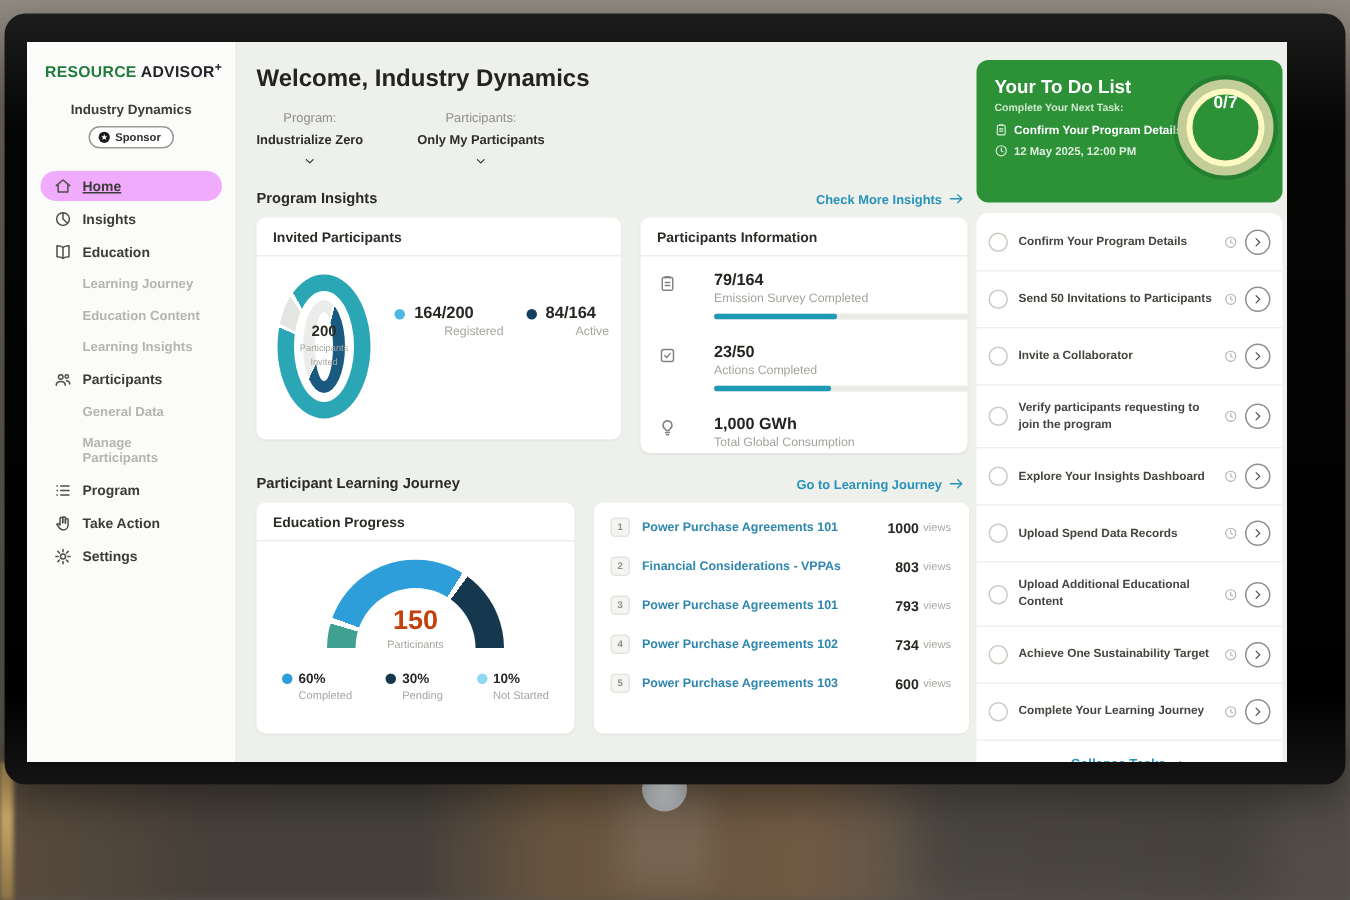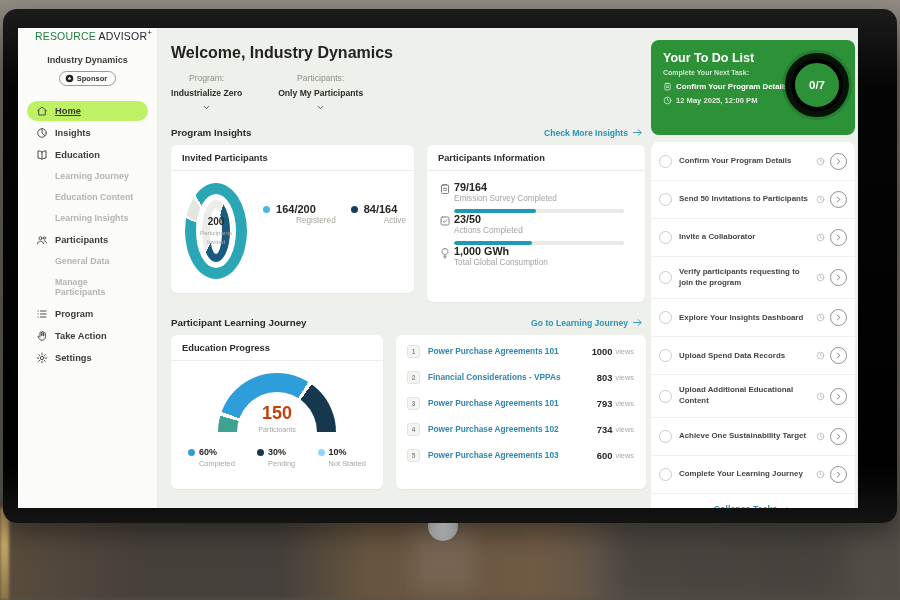--- a/index.html
+++ b/index.html
@@ -20,33 +20,33 @@
       background:radial-gradient(circle at 50% 30%,#f2f3f4,#c4c7c9 55%,#9fa2a4);}
   .stand-glow{position:absolute;left:412px;top:522px;width:62px;height:70px;z-index:1;
       background:rgba(230,228,222,.10);filter:blur(10px);}
   
   .monitor{position:absolute;left:3px;top:9px;width:894px;height:514px;z-index:2;
       background:linear-gradient(180deg,#1c1c1c,#050505 15%,#000 88%,#141414);
       border-radius:14px;box-shadow:0 10px 26px rgba(0,0,0,.38);}
   .screen{position:absolute;left:15px;top:19px;width:840px;height:480px;background:#eef0eb;overflow:hidden;}
   
   .sidebar{position:absolute;left:0;top:0;width:140px;height:100%;background:#fbfcf9;border-right:1px solid #e9e9e5;box-sizing:border-box;}
-  .logo{padding:0 0 0 12px;font-size:10.5px;font-weight:400;letter-spacing:.2px;white-space:nowrap;text-align:center;}
+  .logo{padding:12px 0 0 12px;font-size:10.5px;font-weight:700;letter-spacing:.2px;white-space:nowrap;}
   .logo .g{color:#237a3f;}
   .logo .d{color:#23232b;}
   .logo .plus{color:#23232b;font-size:8px;vertical-align:super;}
   .org{text-align:center;margin-top:13px;font-size:9px;font-weight:700;color:#3c3c39;}
   .sponsor-row{display:flex;justify-content:center;margin-top:6px;}
   .sponsor-pill{display:inline-flex;align-items:center;gap:3px;border:1px solid #9a9a94;border-radius:10px;
       padding:2px 8px 2px 5px;font-size:7.5px;font-weight:700;color:#2e2e2b;background:#fff;cursor:pointer;}
   .sponsor-pill .ic{width:9px;height:9px;display:flex;color:#1d1d1b;}
   .menu{margin-top:15px;padding:0 9px;display:flex;flex-direction:column;gap:2px;}
   .mi{display:flex;align-items:center;gap:7px;padding:4px 9px;border-radius:12px;font-size:9.3px;font-weight:700;color:#3b3b38;cursor:pointer;}
   .mi .ic{width:12px;height:12px;flex:0 0 12px;display:flex;color:#4d4d49;}
-  .mi.active{background:#bef264;text-decoration:underline;}
+  .mi.active{background:#f0abfc;text-decoration:underline;}
   .mi.sub{padding:4.5px 9px 4.5px 28px;font-size:8.8px;color:#b5b5af;font-weight:600;}
   .ic svg,.t-clock svg,.t-go svg,.chev svg,.ar svg{width:100%;height:100%;display:block;}
   
   .main{position:absolute;left:141px;top:0;width:487px;height:100%;padding-left:12px;box-sizing:border-box;}
   .welcome{margin-top:16px;font-size:16px;font-weight:800;color:#23231f;}
   .filters{display:flex;gap:36px;margin-top:11px;align-items:center;}
   .filter{display:flex;align-items:center;gap:5px;font-size:8.6px;cursor:pointer;flex-direction:column;}
   .filter .lab{color:#8f8f89;}
   .filter .val{font-weight:800;color:#2c2c28;}
   .chev{width:9px;height:9px;color:#2c2c28;display:flex;}
@@ -70,21 +70,21 @@
   .d-inner-hole{position:absolute;inset:25px;border-radius:50%;background:#fff;display:flex;flex-direction:column;align-items:center;justify-content:center;text-align:center;}
   .d-val{font-size:10px;font-weight:800;color:#2b2b27;}
   .d-lab{font-size:6.2px;color:#a8a8a2;margin-top:2px;width:42px;line-height:1.35;}
   .inv-legend{margin:20px 0 0 16px;display:flex;flex-direction:row;gap:15px;}
   .leg-item{display:flex;gap:6px;}
   .leg-dot{width:7px;height:7px;border-radius:50%;margin-top:3px;flex:0 0 7px;}
   .leg-val{font-size:11px;font-weight:800;color:#262622;}
   .leg-lab{font-size:8.2px;color:#a5a59f;margin-top:1px;padding-left:20px;}
   
   .info-body{padding:10px 12px 0;}
-  .info-row{display:flex;gap:3px;margin-bottom:0;}
+  .info-row{display:flex;gap:25px;margin-bottom:16px;}
   .info-ic{width:12px;height:12px;color:#83837d;margin-top:2px;flex:0 0 12px;display:flex;}
   .info-val{font-size:10.8px;font-weight:800;color:#23231f;}
   .info-lab{font-size:8.2px;color:#a3a39d;margin-top:1px;}
   .bar{width:170px;height:4px;border-radius:2px;background:#e9e9e5;margin-top:6px;overflow:hidden;}
   .bar-fill{height:100%;border-radius:2px;}
   .info-row:not(.has-bar) .bar{display:none;}
   
   .gauge-wrap{display:flex;flex-direction:column;align-items:center;padding-top:12px;}
   .gauge{position:relative;width:118px;height:59px;overflow:hidden;}
   .g-arc{position:absolute;left:0;top:0;width:118px;height:118px;border-radius:50%;}
@@ -106,22 +106,22 @@
   .l-views{font-size:9.4px;font-weight:800;color:#262622;}
   .l-suffix{font-size:7.4px;color:#a9a9a3;margin-left:3px;}
   
   .right{position:absolute;left:630px;top:0;width:210px;height:100%;padding:12px 3px 0 3px;box-sizing:border-box;}
   .todo-green{position:relative;background:#2d9138;border-radius:8px;padding:11px 12px;height:95px;box-sizing:border-box;overflow:hidden;color:#fff;}
   .tg-title{font-size:12.5px;font-weight:800;}
   .tg-sub{font-size:7px;color:#cfe7cd;margin-top:4px;font-weight:600;}
   .tg-task{display:flex;align-items:center;gap:4px;margin-top:6px;font-size:7.9px;font-weight:800;white-space:nowrap;}
   .tg-task .ic,.tg-date .ic{width:9px;height:9px;display:flex;color:#dff0de;flex:0 0 9px;}
   .tg-date{display:flex;align-items:center;gap:4px;margin-top:5px;font-size:7.6px;color:#ddeedd;font-weight:600;}
-  .tg-ring{position:absolute;right:6px;top:13px;width:64px;height:64px;border-radius:50%;border:10px solid #000000;
-      box-sizing:border-box;display:flex;align-items:center;justify-content:center;}
+  .tg-ring{position:absolute;right:6px;top:13px;width:64px;height:64px;border-radius:50%;border:10px solid #fef9c3;
+      box-sizing:border-box;display:flex;align-items:flex-start;justify-content:center;}
   .tg-ring::before{content:'';position:absolute;inset:-13px;border-radius:50%;border:9px solid rgba(15,75,25,.25);}
   .tg-count{font-size:11.5px;font-weight:800;color:#fff;position:relative;}
   .todo-card{background:#fff;border-radius:8px;margin-top:7px;padding:1px 0;}
   .task-row{display:flex;align-items:center;padding:10px 8px;border-bottom:1px solid #f0f0ec;}
   .t-check{width:13px;height:13px;border-radius:50%;border:1.5px solid #cccbc4;flex:0 0 13px;box-sizing:border-box;cursor:pointer;}
   .t-label{flex:1;margin:0 3px 0 7px;font-size:7.9px;font-weight:700;color:#454540;line-height:1.35;}
   .t-clock{width:9px;height:9px;color:#b3b3ad;flex:0 0 9px;margin-right:5px;display:flex;}
   .t-go{width:17px;height:17px;border-radius:50%;border:1.5px solid #8f8f89;display:flex;align-items:center;justify-content:center;
       color:#4c4c47;cursor:pointer;box-sizing:border-box;flex:0 0 17px;}
   .t-go svg{width:9px;height:9px;}

